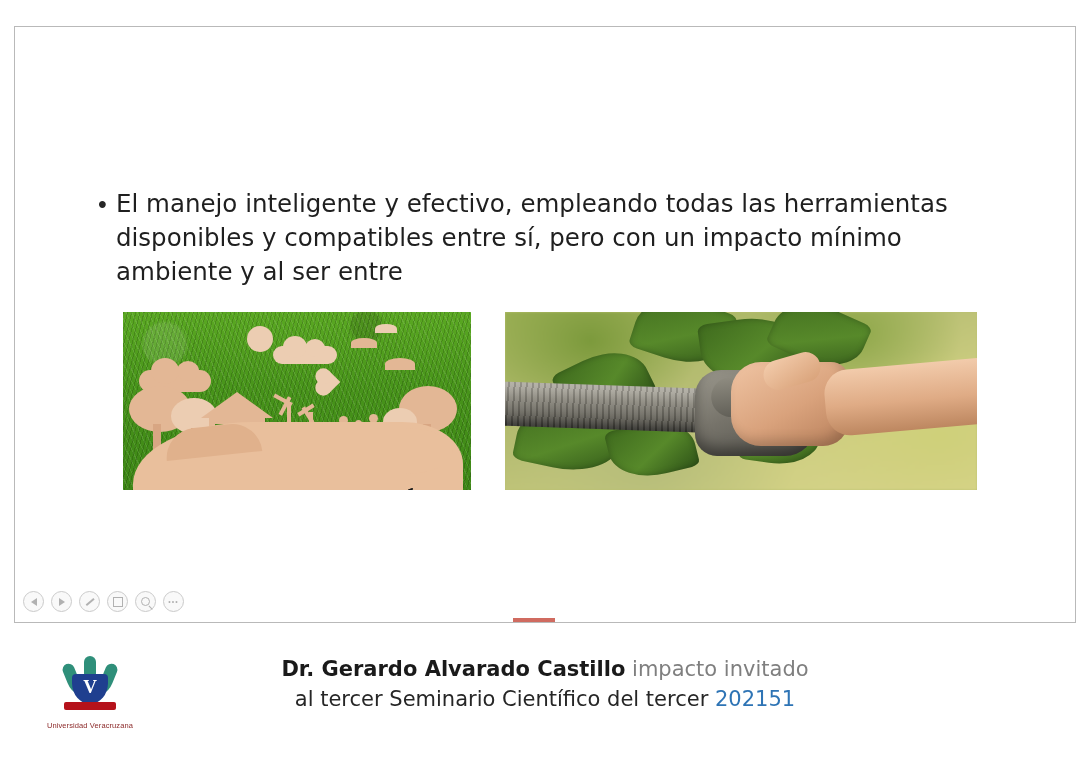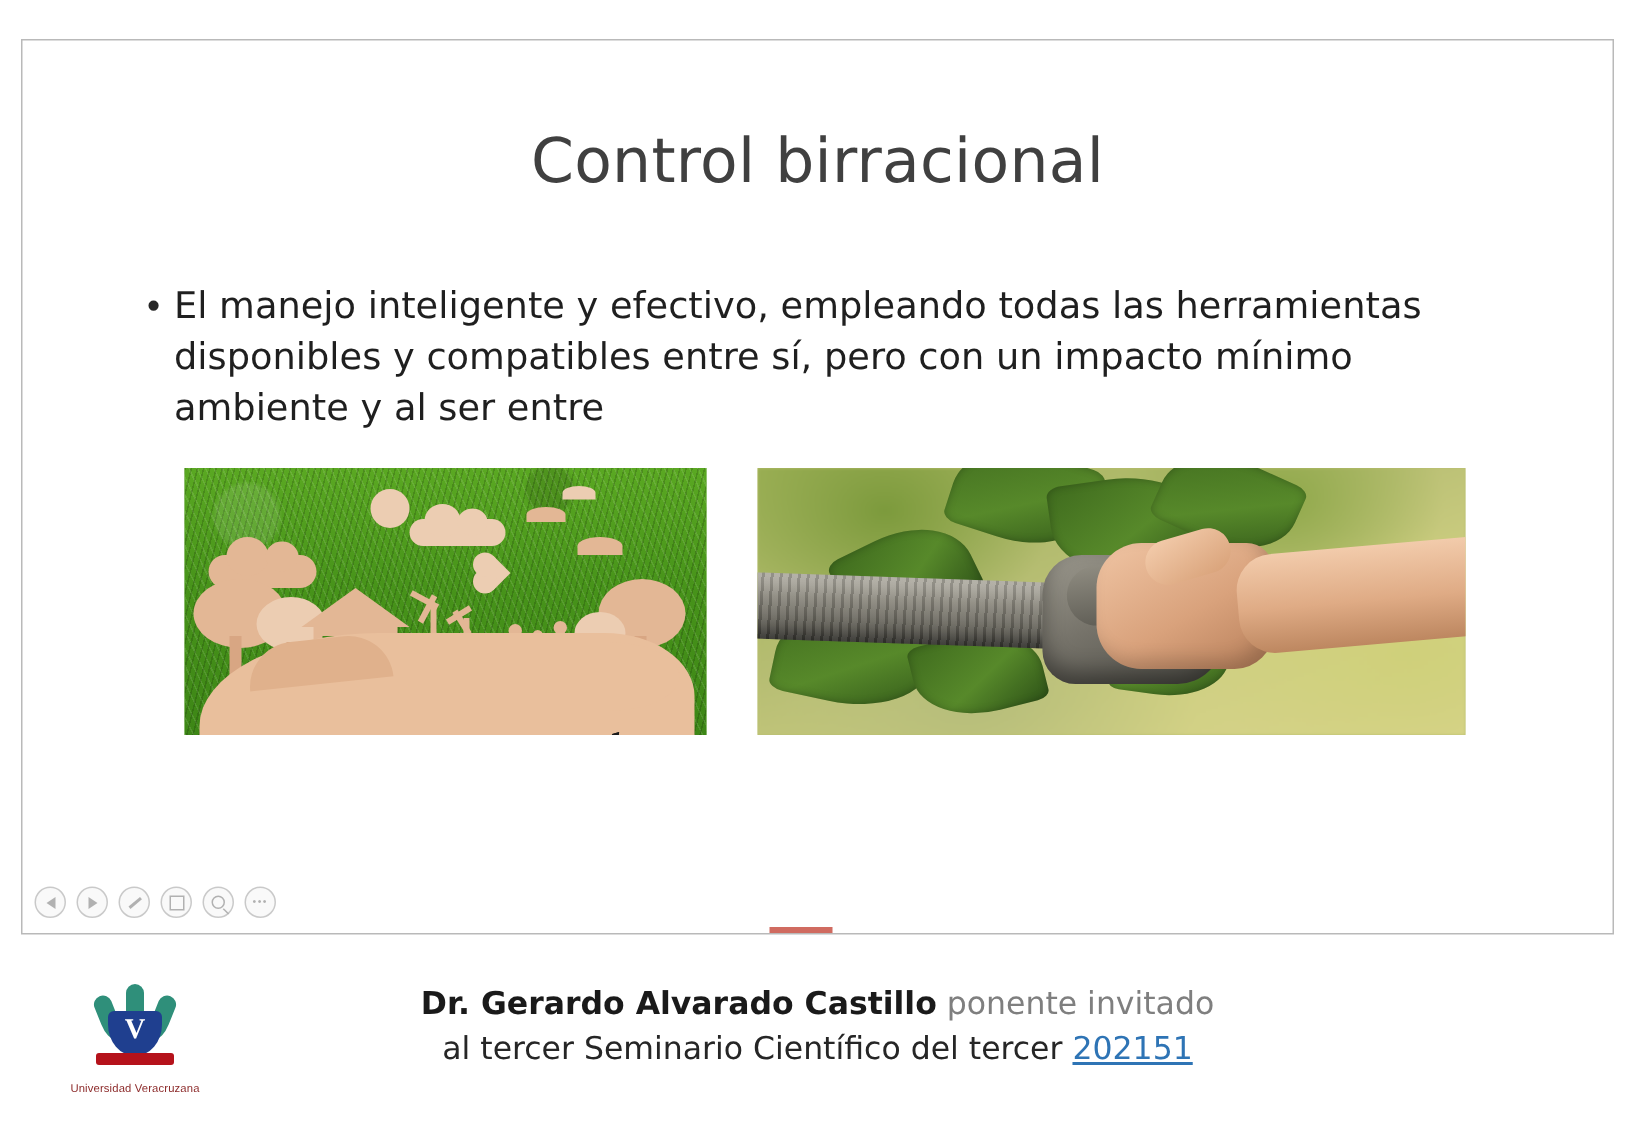--- a/index.html
+++ b/index.html
@@ -407,21 +407,21 @@
     top: 30px;
     width: 690px;
     text-align: center;
     font-family: "DejaVu Sans", sans-serif;
   }
   #credit-line-1 { font-size: 21px; line-height: 30px; }
   #credit-line-2 { font-size: 21px; line-height: 30px; }
   .cr-bold { font-weight: 700; color: #1a1a1a; }
   .cr-gray { color: #7f7f7f; }
   .cr-dark { color: #262626; }
-  .cr-blue { color: #2e74b5; text-decoration: underline; }
+  .cr-blue { color: #2e74b5; }
 
   
   #inbioteca-logo {
     position: absolute;
     right: 26px;
     top: 28px;
     width: 116px;
     text-align: center;
   }
   #inb-mark {
@@ -466,21 +466,20 @@
     color: #1f5fa8;
     letter-spacing: 0.2px;
     font-family: "Liberation Sans", sans-serif;
   }
 </style>
 </head>
 <body>
 
 <div id="slide-frame">
 
-  <div id="slide-title">Control birracional</div>
 
   <div id="bullet-block">
     <div class="bullet-row">
       <div class="bullet-dot">•</div>
       <div class="bullet-text">El manejo inteligente y efectivo, empleando todas las herramientas disponibles y compatibles entre sí, pero con un impacto mínimo ambiente y al ser entre</div>
     </div>
   </div>
 
   <div id="images-row">
 
@@ -588,21 +587,21 @@
         <div id="uv-shield-v">V</div>
       </div>
       <div id="uv-ribbon"></div>
     </div>
     <div id="uv-caption">Universidad Veracruzana</div>
   </div>
 
   <div id="credit">
     <div id="credit-line-1">
       <span class="cr-bold">Dr. Gerardo Alvarado Castillo</span>
-      <span class="cr-gray">ponente invitado</span>
+      <span class="cr-gray">impacto invitado</span>
     </div>
     <div id="credit-line-2">
       <span class="cr-dark">al tercer Seminario Científico del tercer</span>
       <span class="cr-blue">202151</span>
     </div>
   </div>
 
 </div>
 
 </body></html>

